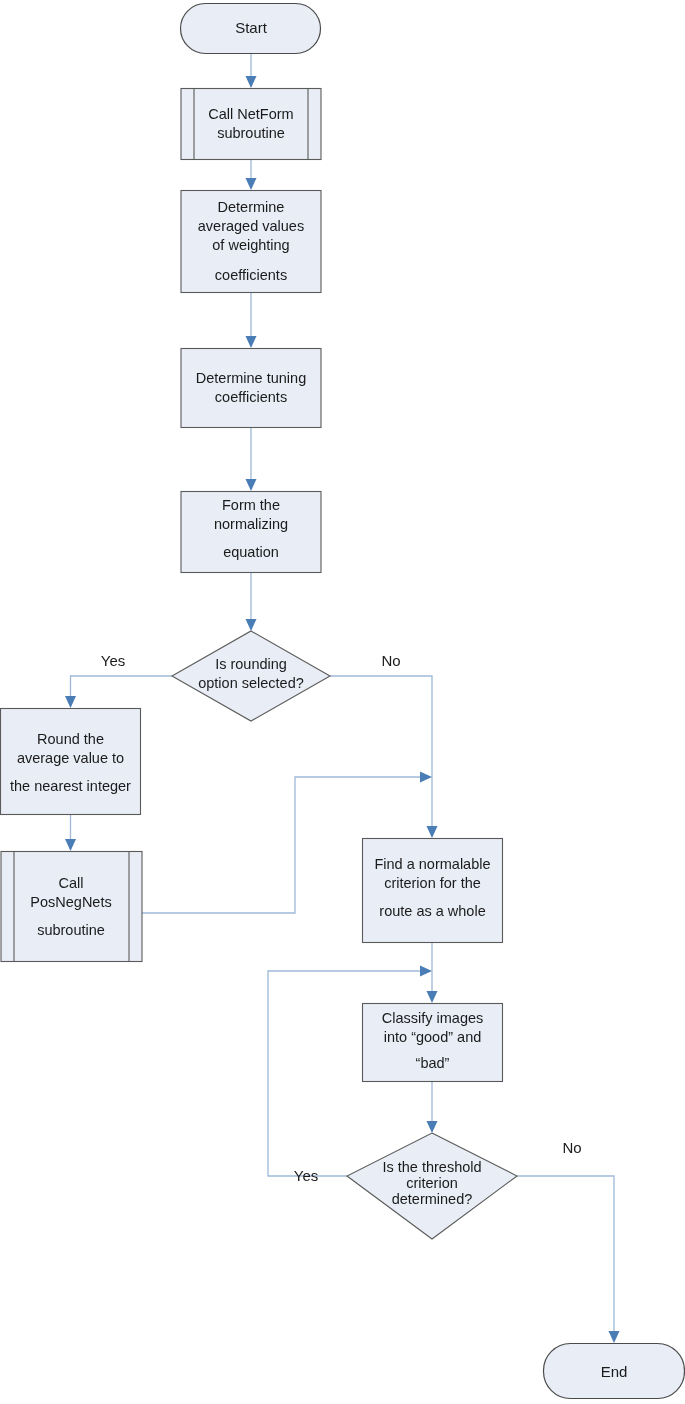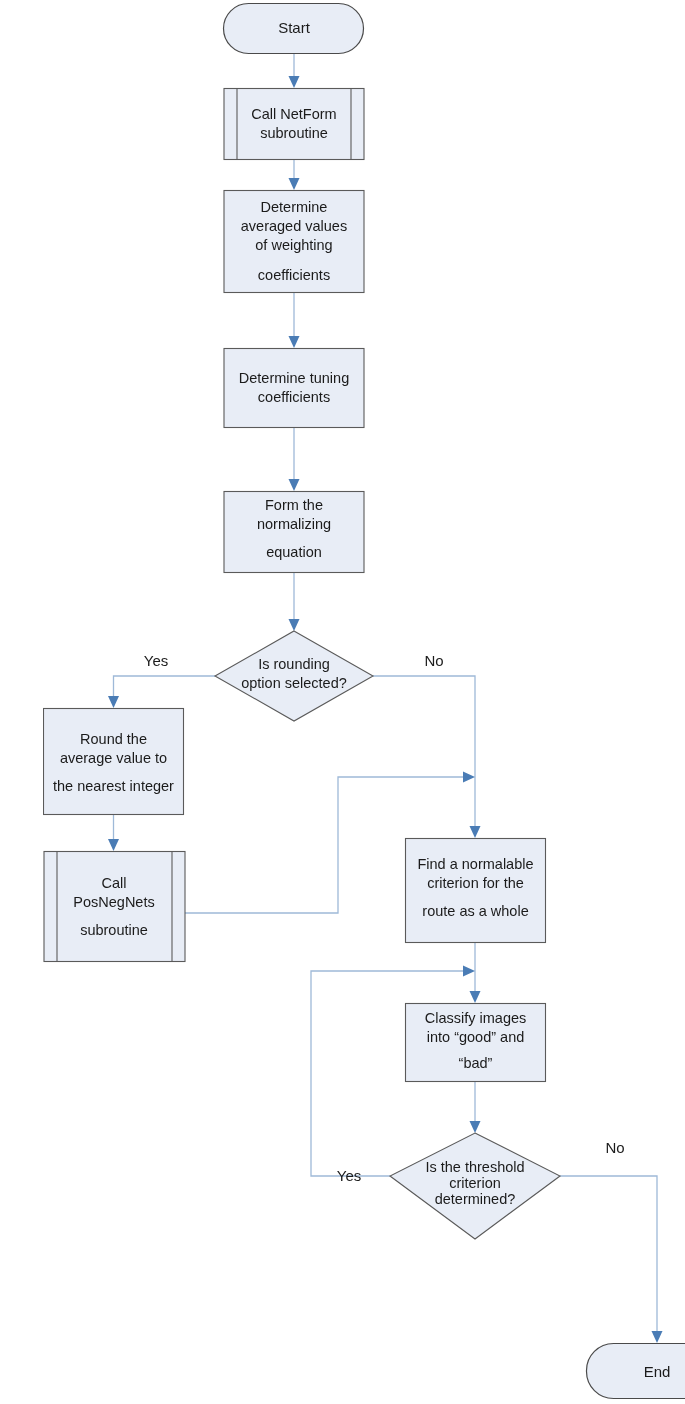--- a/index.html
+++ b/index.html
@@ -10,21 +10,20 @@
   body {
     width: 685px;
     height: 1404px;
     font-family: "Liberation Sans", sans-serif;
     overflow: hidden;
   }
   #flowchart-root {
     position: relative;
     width: 632px;
     height: 1404px;
-    padding-left: 43px;
   }
   svg.chart-canvas {
     display: block;
     width: 685px;
     height: 1404px;
   }
   .node-shape {
     fill: #e8edf6;
     stroke: #5a5a5a;
     stroke-width: 1.1;

